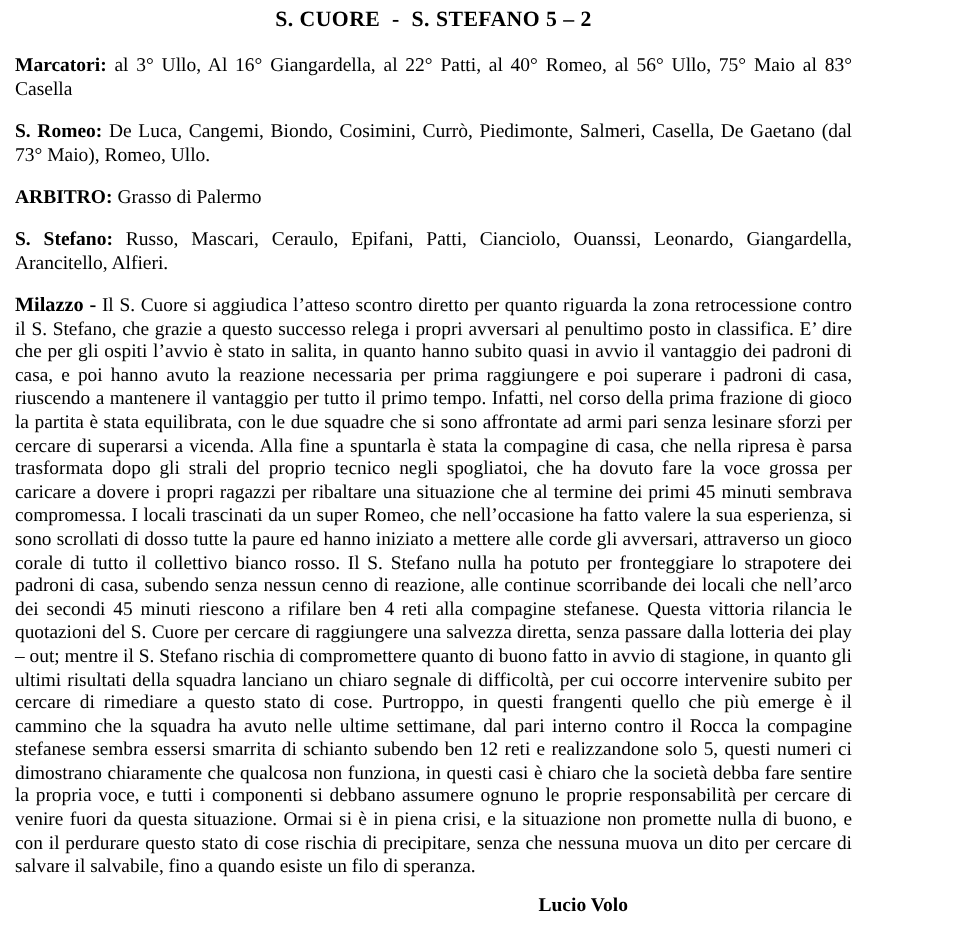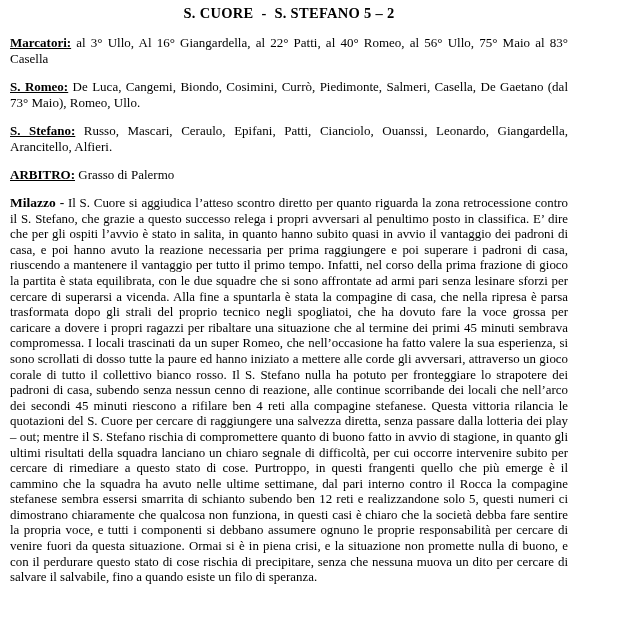--- a/index.html
+++ b/index.html
@@ -21,21 +21,21 @@
     margin: 0 0 13px 0;
     white-space: pre-wrap;
     letter-spacing: 0.3px;
   }
   .section {
     font-size: 13px;
     line-height: 16px;
     text-align: justify;
     margin: 0 0 12px 0;
   }
-  .section .label { font-weight: bold; text-decoration: underline; }
+  .section .label { font-weight: bold; }
   .article {
     font-size: 12.9px;
     line-height: 15.6px;
     text-align: justify;
     margin: 0;
   }
   .article .label { font-weight: bold; font-size: 13.5px; }
   .signature {
     font-size: 13px;
     font-weight: bold;
@@ -46,20 +46,21 @@
 <body>
 
 <div class="page">
 
   <h1 class="title">S. CUORE  -  S. STEFANO 5 – 2</h1>
 
   <p class="section"><span class="label">Marcatori:</span><span> al 3° Ullo, Al 16° Giangardella, al 22° Patti, al 40° Romeo, al 56° Ullo, 75° Maio al 83° Casella</span></p>
 
   <p class="section"><span class="label">S. Romeo:</span><span> De Luca, Cangemi, Biondo, Cosimini, Currò, Piedimonte, Salmeri, Casella, De Gaetano (dal 73° Maio), Romeo, Ullo.</span></p>
 
+  <p class="section"><span class="label">ARBITRO:</span><span> Grasso di Palermo</span></p>
+
   <p class="section"><span class="label">S. Stefano:</span><span> Russo, Mascari, Ceraulo, Epifani, Patti, Cianciolo, Ouanssi, Leonardo, Giangardella, Arancitello, Alfieri.</span></p>
-
-  <p class="section"><span class="label">ARBITRO:</span><span> Grasso di Palermo</span></p>
 
   <p class="article"><span class="label">Milazzo -</span><span>  Il S. Cuore si aggiudica l’atteso scontro diretto per quanto riguarda la zona retrocessione contro il S. Stefano, che grazie a questo successo relega i propri avversari al penultimo posto in classifica. E’ dire che per gli ospiti l’avvio è stato in salita, in quanto hanno subito quasi in avvio il vantaggio dei padroni di casa, e poi hanno avuto la reazione necessaria per prima raggiungere e poi superare i padroni di casa, riuscendo a mantenere il vantaggio per tutto il primo tempo. Infatti, nel corso della prima frazione di gioco la partita è stata equilibrata, con le due squadre che si sono affrontate ad armi pari senza lesinare sforzi per cercare di superarsi a vicenda. Alla fine a spuntarla è stata la compagine di casa, che nella ripresa è parsa trasformata dopo gli strali del proprio tecnico negli spogliatoi, che ha dovuto fare la voce grossa per caricare a dovere i propri ragazzi per ribaltare una situazione che al termine dei primi 45  minuti sembrava compromessa. I locali trascinati da un super Romeo, che nell’occasione ha fatto valere la sua esperienza, si sono scrollati di dosso tutte la paure ed hanno iniziato a mettere alle corde gli avversari, attraverso un gioco corale di tutto il collettivo bianco rosso. Il S. Stefano nulla ha potuto per fronteggiare lo strapotere dei padroni di casa, subendo senza nessun cenno di reazione, alle continue scorribande dei locali che nell’arco dei secondi 45 minuti riescono a rifilare ben 4 reti alla compagine stefanese. Questa vittoria rilancia le quotazioni del S. Cuore per cercare di raggiungere una salvezza diretta, senza passare dalla lotteria dei play – out; mentre il S. Stefano rischia di compromettere quanto di buono fatto in avvio di stagione, in quanto gli ultimi risultati della squadra lanciano un chiaro segnale di difficoltà, per cui occorre intervenire subito per cercare di rimediare a questo stato di cose. Purtroppo, in questi frangenti quello che più emerge è il cammino che la squadra ha avuto nelle ultime settimane, dal pari interno contro il Rocca la compagine stefanese sembra essersi smarrita di schianto subendo ben 12 reti e realizzandone solo 5,  questi numeri ci dimostrano chiaramente che qualcosa non funziona, in questi casi è chiaro che la società debba fare sentire la propria voce, e tutti i componenti si debbano assumere ognuno le proprie responsabilità per cercare di venire fuori da questa situazione. Ormai si è in piena crisi, e la situazione non promette nulla di buono, e con il perdurare questo stato di cose rischia di precipitare, senza che nessuna muova un dito per cercare di salvare il salvabile, fino a quando esiste un filo di speranza.</span></p>
 
+  <p class="signature">Lucio Volo</p>
 
 </div>
 
 </body></html>

